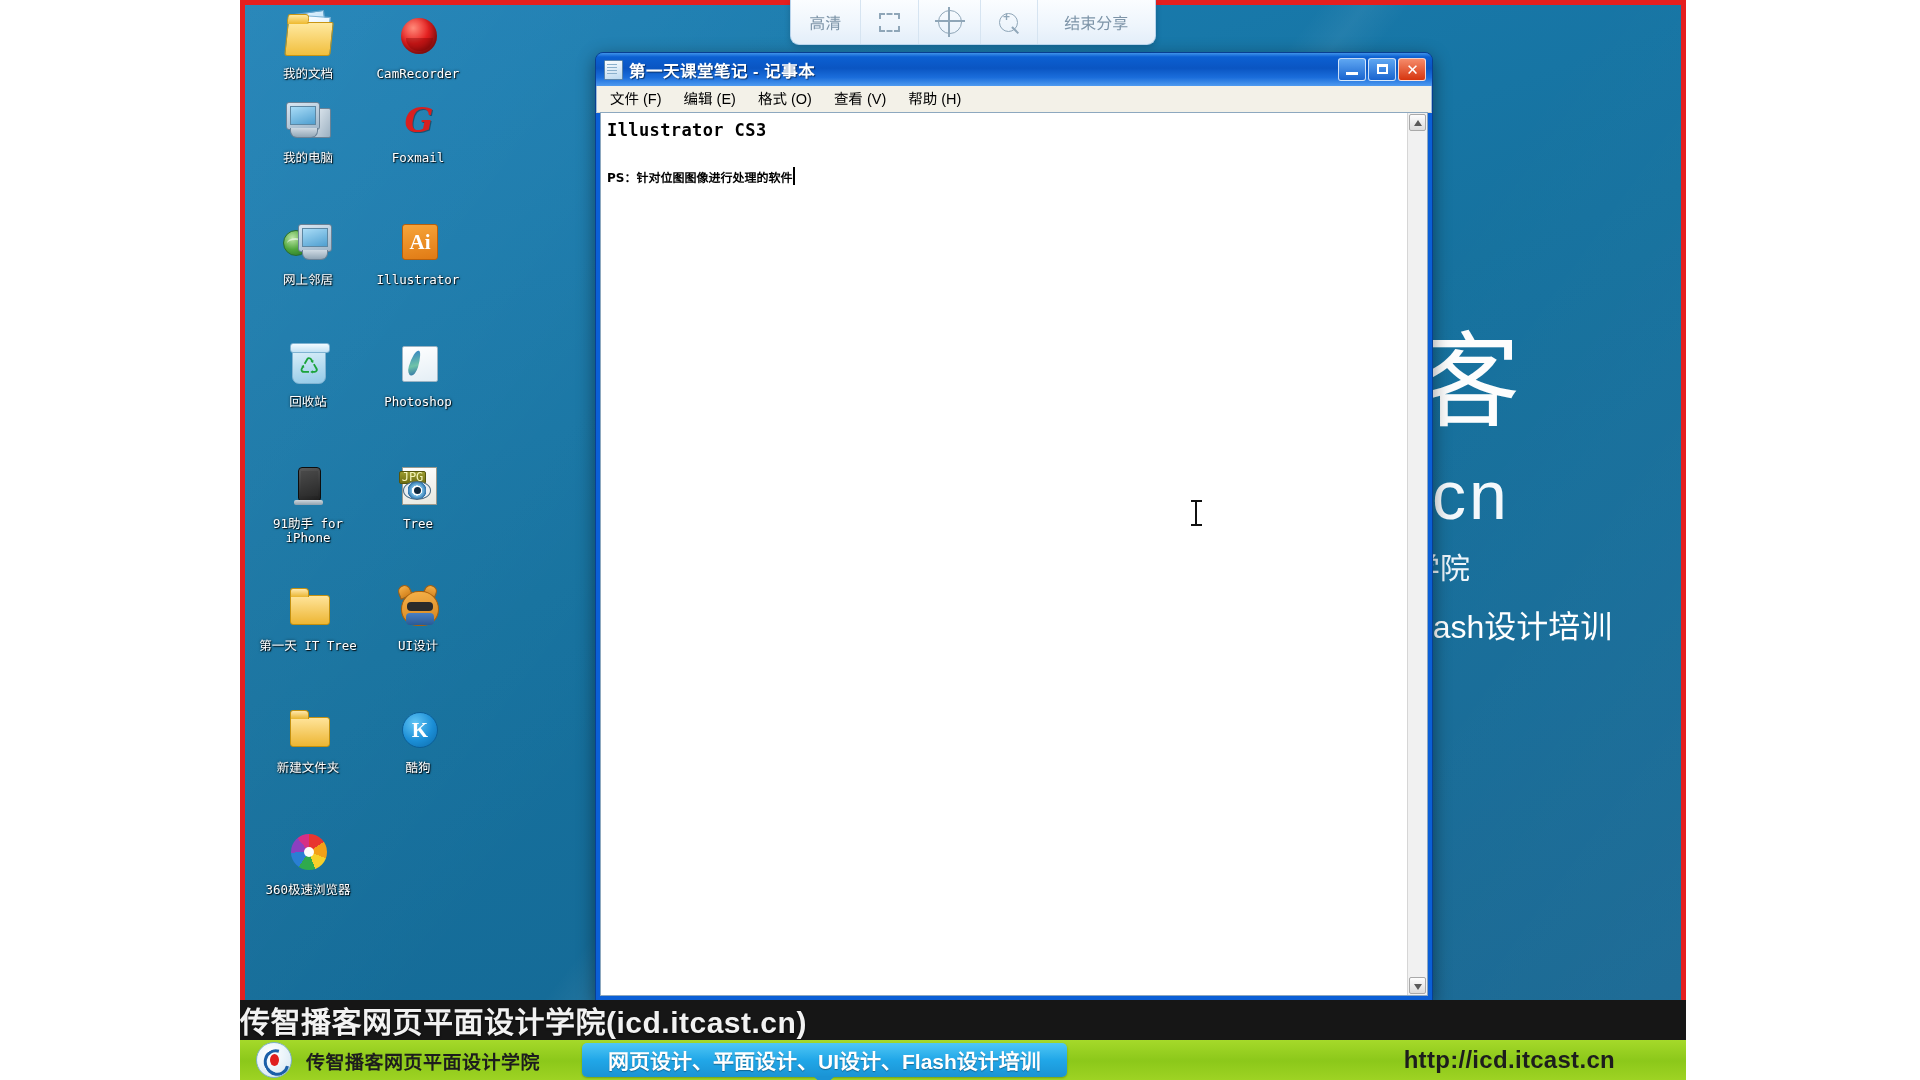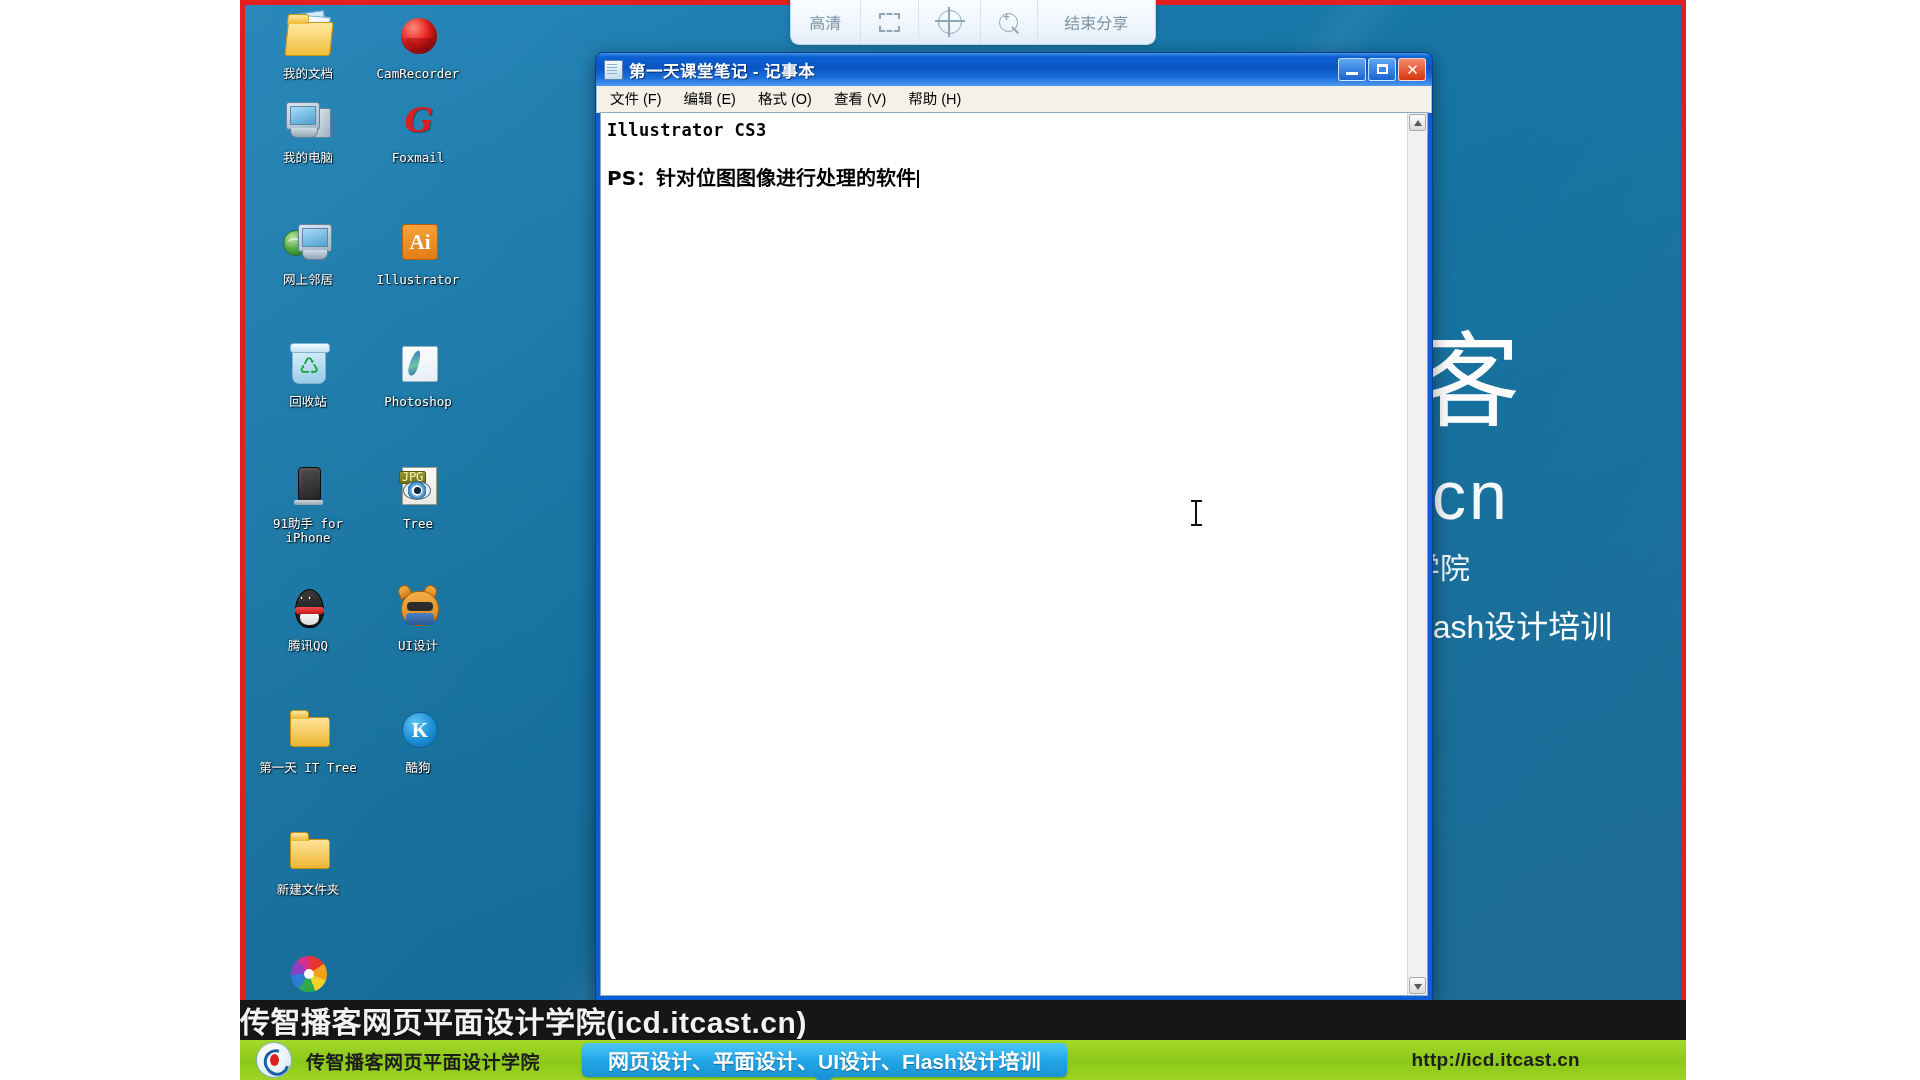--- a/index.html
+++ b/index.html
@@ -349,21 +349,21 @@
   .np-text{
     flex:1 1 auto;padding:5px 6px;overflow:hidden;position:relative;
     font-family:"DejaVu Sans Mono","Liberation Mono",monospace;
   }
   .np-line{
     font-size:17px;line-height:24px;color:#000;white-space:pre;font-weight:700;
     letter-spacing:0.4px;
   }
   .np-line.cjk{
     font-family:"DejaVu Sans","Liberation Sans",sans-serif;font-weight:600;
-    font-size:20px;letter-spacing:0;
+    font-size:12px;letter-spacing:0;
   }
   .np-caret{
     display:inline-block;width:1.5px;height:18px;background:#000;
     vertical-align:-3px;margin-left:1px;
   }
   .np-scroll{
     width:19px;flex:0 0 auto;background:#f1f1f1;border-left:1px solid #d6d6d6;
     position:relative;
   }
   .np-arrow{
@@ -494,21 +494,21 @@
   .ft-ribbon::after{
     content:"";position:absolute;left:50%;margin-left:-11px;bottom:-9px;
     border-left:11px solid transparent;border-right:11px solid transparent;
     border-top:10px solid #1a93d4;
   }
   .ft-ribbon-text{
     color:#ffffff;font-size:21px;font-weight:700;white-space:nowrap;
     text-shadow:0 1px 1px rgba(0,0,0,.35);
   }
   .ft-url{
-    margin-left:auto;margin-right:106px;color:#1d1d1d;font-size:19px;font-weight:700;
+    margin-left:auto;margin-right:71px;color:#1d1d1d;font-size:24px;font-weight:700;
     white-space:nowrap;letter-spacing:.3px;flex:0 0 auto;
   }
 
   
   .page-left{position:absolute;left:0;top:0;width:240px;height:1080px;background:#fff;z-index:70;}
   .page-right{position:absolute;left:1686px;top:0;width:234px;height:1080px;background:#fff;z-index:70;}
 </style>
 </head>
 <body>
 
@@ -562,27 +562,20 @@
         </div>
 
         <div class="dicon" style="height:116px">
           <div class="glyph">
             <div class="ic-phone"></div>
               <div class="ic-phone-base"></div>
           </div>
           <div class="lbl">91助手 for iPhone</div>
         </div>
 
-        <div class="dicon" style="height:116px">
-          <div class="glyph">
-            <div class="ic-qq"></div>
-              <div class="ic-qq-eyes"></div>
-          </div>
-          <div class="lbl">腾讯QQ</div>
-        </div>
 
         <div class="dicon" style="height:116px">
           <div class="glyph">
               <div class="ic-folder"></div>
             </div>
           <div class="lbl">第一天 IT Tree</div>
         </div>
 
         <div class="dicon" style="height:116px">
           <div class="glyph">

